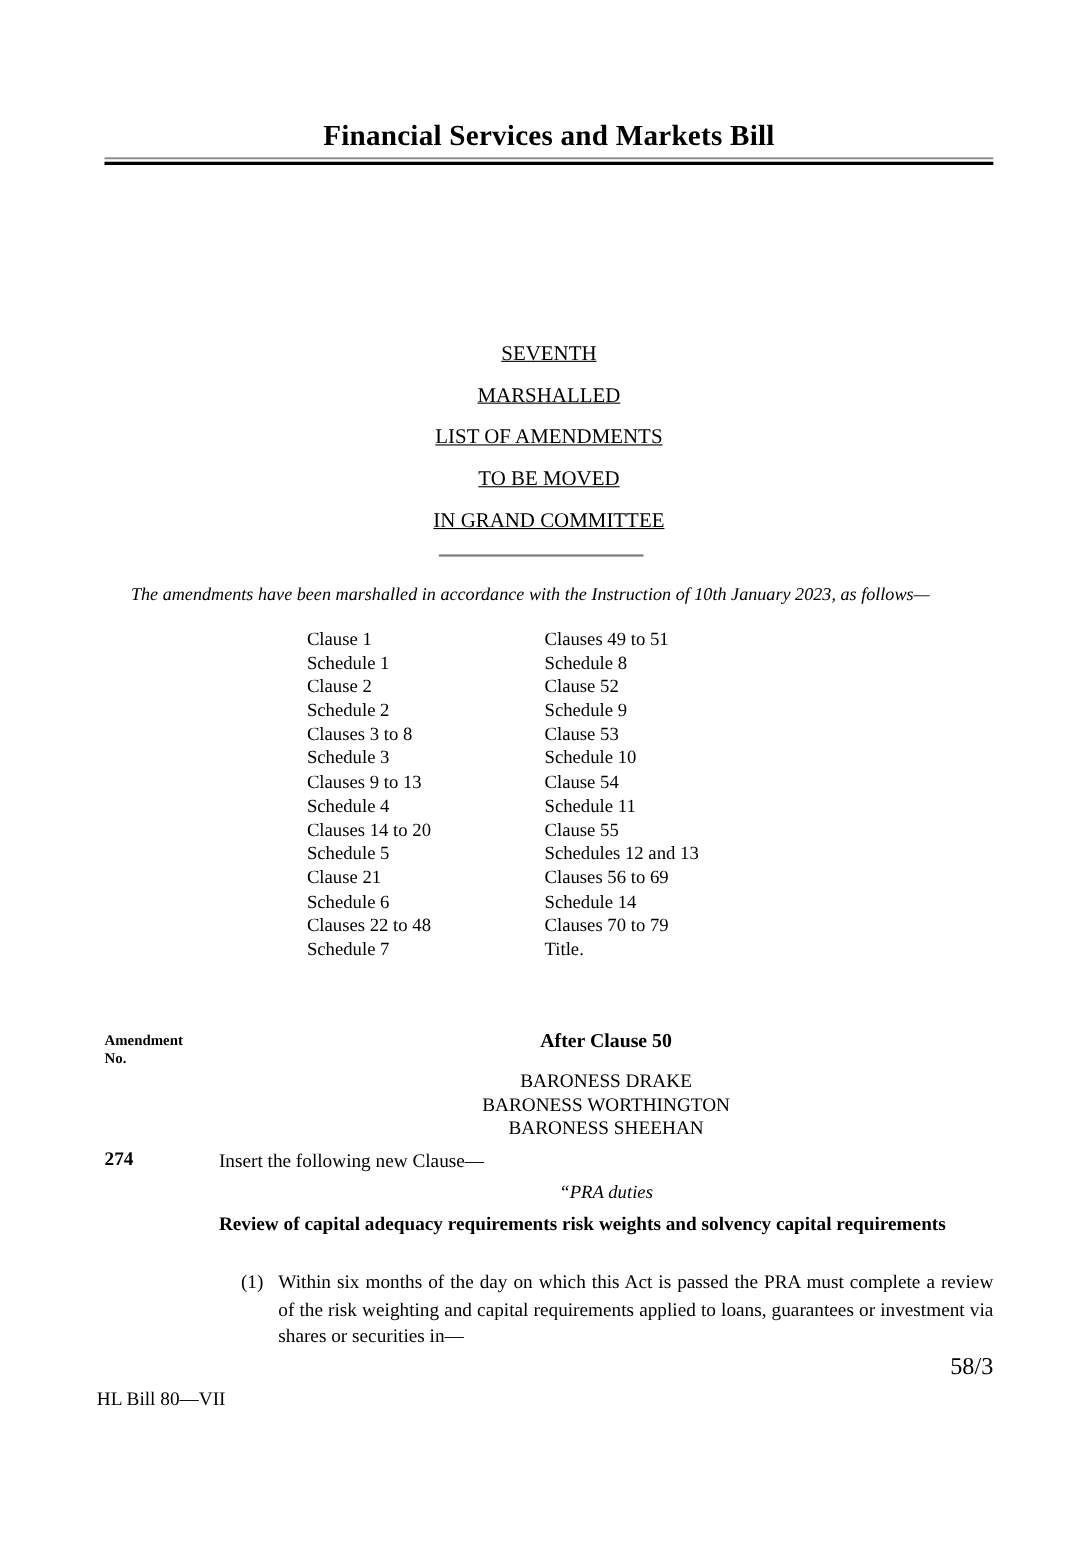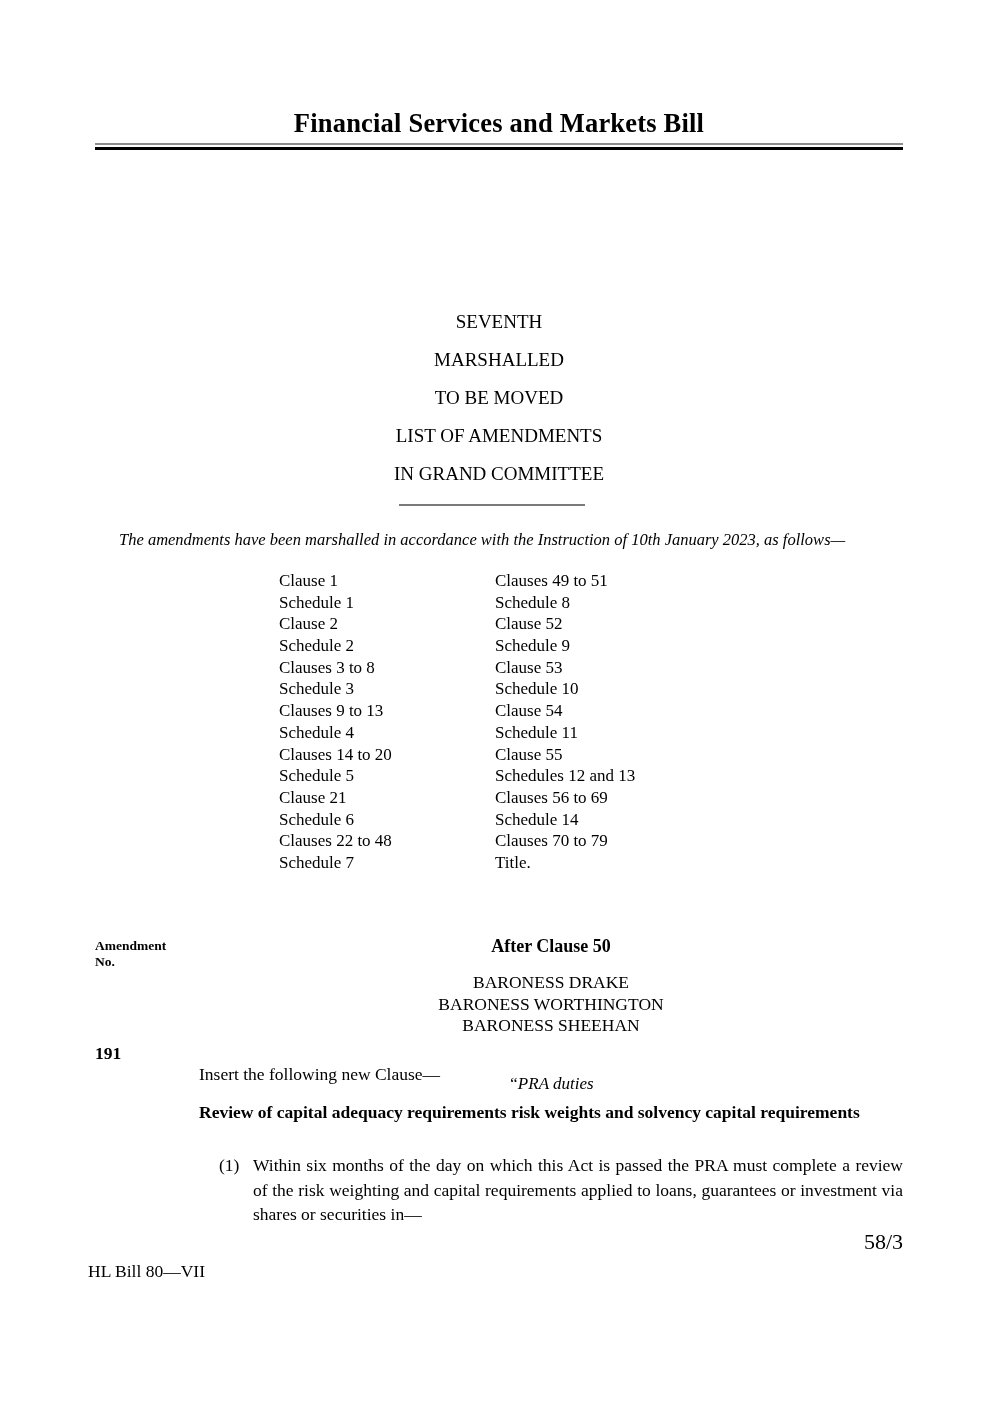--- a/index.html
+++ b/index.html
@@ -59,20 +59,21 @@
     left: 95px;
     top: 303px;
     width: 808px;
     text-align: center;
     font-size: 19px;
   }
   .heading-stack .hline {
     height: 38px;
     line-height: 38px;
     white-space: nowrap;
+    text-decoration: underline;
   }
 
   .rule-short {
     position: absolute;
     left: 399px;
     top: 504px;
     width: 186px;
     height: 2px;
     background: #7a7a7a;
   }
@@ -172,21 +173,20 @@
     font-size: 17.5px;
     font-weight: bold;
   }
   .insert-line {
     position: absolute;
     left: 199px;
     top: 1043px;
     width: 704px;
     font-size: 17.5px;
     line-height: 24px;
-    margin-top: 19px;
   }
 
   .quoted-title {
     position: absolute;
     left: 199px;
     top: 1074px;
     width: 704px;
     text-align: center;
     font-size: 17px;
     font-style: italic;
@@ -247,22 +247,22 @@
 
   <div class="rule-double">
     <div class="thin"></div>
     <div class="gap"></div>
     <div class="thick"></div>
   </div>
 
   <div class="heading-stack">
     <div class="hline">SEVENTH</div>
     <div class="hline">MARSHALLED</div>
+    <div class="hline">LIST OF AMENDMENTS</div>
     <div class="hline">TO BE MOVED</div>
-    <div class="hline">LIST OF AMENDMENTS</div>
     <div class="hline">IN GRAND COMMITTEE</div>
   </div>
 
   <div class="rule-short"></div>
 
   <div class="marshal-note">The amendments have been marshalled in accordance with the Instruction of 10th January 2023, as follows—</div>
 
   <div class="clause-list">
     <div class="col col-left">
       <div class="row">Clause 1</div>
@@ -305,21 +305,21 @@
   </div>
 
   <div class="section-heading">After Clause 50</div>
 
   <div class="sponsors">
     <div class="sp">BARONESS DRAKE</div>
     <div class="sp">BARONESS WORTHINGTON</div>
     <div class="sp">BARONESS SHEEHAN</div>
   </div>
 
-  <div class="amend-number">191</div>
+  <div class="amend-number">274</div>
 
   <div class="insert-line">Insert the following new Clause—</div>
 
   <div class="quoted-title">“PRA duties</div>
 
   <div class="clause-title">Review of capital adequacy requirements risk weights and solvency capital requirements</div>
 
   <div class="subsection">
     <span class="sub-num">(1)</span>
     <div class="sub-text">Within six months of the day on which this Act is passed the PRA must complete a review of the risk weighting and capital requirements applied to loans, guarantees or investment via shares or securities in—</div>

